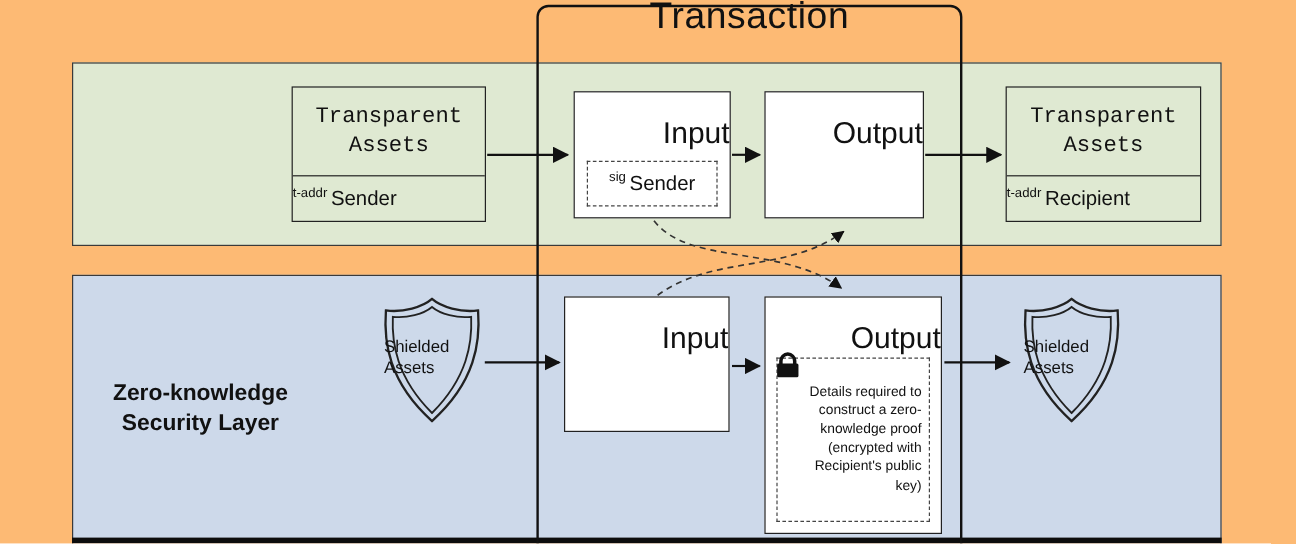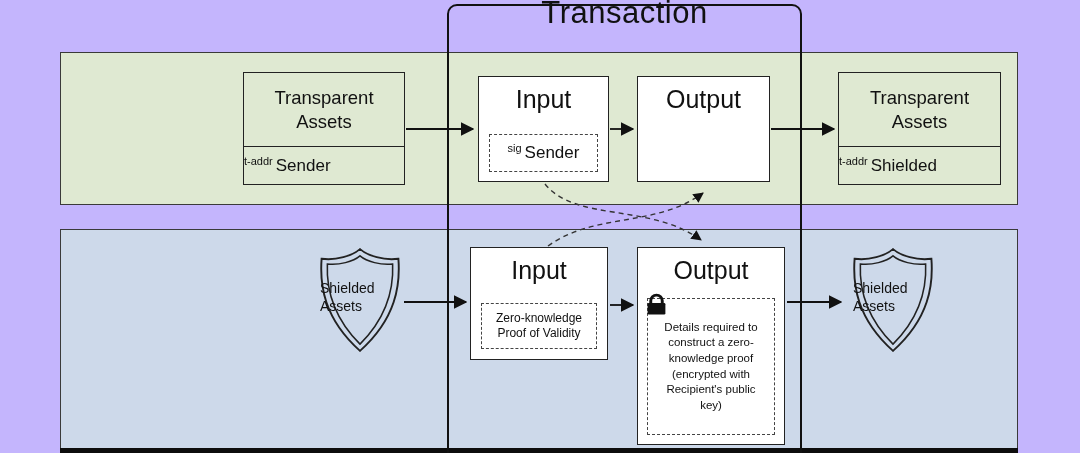--- a/index.html
+++ b/index.html
@@ -3,21 +3,21 @@
 <meta charset="utf-8">
 <style>
   :root{
     --band-green:#dfe9d2;
     --band-blue:#cdd9ea;
     --line:#1a1a1a;
   }
   html,body{margin:0;padding:0;background:#fff;}
   #stage{
     position:relative;width:1080px;height:453px;overflow:hidden;
-    font-family:"Liberation Sans",sans-serif;color:#111;background:#c4b5fd;
+    font-family:"Liberation Sans",sans-serif;color:#111;background:#fdba74;
   }
   .band{position:absolute;border:1.2px solid #3a3a3a;box-sizing:border-box;}
   #band-green{left:60px;top:52px;width:958px;height:153px;background:var(--band-green);}
   #band-blue{left:60px;top:229px;width:958px;height:226px;background:var(--band-blue);}
   #bottom-bar{position:absolute;left:60px;top:448px;width:958px;height:5px;background:#0d0d0d;}
 
   #transaction-box{
     position:absolute;left:447px;top:4px;width:355px;height:470px;
     border:2px solid #111;border-radius:10px;box-sizing:border-box;background:transparent;
   }
@@ -30,37 +30,37 @@
     position:absolute;font-weight:bold;font-size:19px;line-height:1.3;text-align:center;
   }
   #transparent-label{left:75px;top:103px;width:150px;}
   #zk-label{left:72px;top:316px;width:190px;}
 
   .node{
     position:absolute;border:1.8px solid #222;box-sizing:border-box;background:#fff;
   }
   .assets-box{background:var(--band-green);display:flex;flex-direction:column;}
   .assets-title{flex:1;display:flex;align-items:center;justify-content:center;
-    text-align:center;font-size:18.5px;line-height:1.25;padding:0 16px;}
+    text-align:center;font-size:18.5px;line-height:1.25;padding:0 16px;font-family:Liberation Mono, monospace;}
   .assets-addr{border-top:1.6px solid #222;height:37px;display:flex;align-items:center;
     font-size:17px;gap:3px;}
   .sup{font-size:11px;position:relative;top:-5px;}
 
   #assets-sender{left:243px;top:72px;width:162px;height:113px;}
   #assets-recipient{left:838px;top:72px;width:163px;height:113px;}
 
-  .io-box .io-title{display:block;text-align:center;font-size:25px;margin-top:8px;}
+  .io-box .io-title{display:block;text-align:right;font-size:25px;margin-top:20px;}
   #input-top{left:478px;top:76px;width:131px;height:106px;}
   #output-top{left:637px;top:76px;width:133px;height:106px;}
   #input-zk{left:470px;top:247px;width:138px;height:113px;}
   #output-zk{left:637px;top:247px;width:148px;height:198px;}
 
   .dashed-box{
     position:absolute;border:1.5px dashed #444;box-sizing:border-box;
-    display:flex;align-items:center;justify-content:center;text-align:center;
+    display:flex;align-items:center;justify-content:center;text-align:right;
   }
   #sig-box{left:10px;right:10px;bottom:9px;height:38px;font-size:17px;gap:3px;}
   #proof-box{left:10px;right:10px;bottom:10px;height:46px;font-size:12px;line-height:1.25;padding:2px 6px;}
   #details-box{left:9px;right:9px;top:50px;bottom:9px;font-size:11.5px;line-height:1.35;padding:4px 6px;}
 
   #lock-icon{position:absolute;left:8px;top:45px;}
 
   .shield-wrap{position:absolute;width:96px;height:110px;}
   #shield-left{left:312px;top:245px;}
   #shield-right{left:845px;top:245px;}
@@ -121,38 +121,36 @@
   </div>
 
   <div class="node io-box" id="output-top">
     <span class="io-title">Output</span>
   </div>
 
   <div class="node assets-box" id="assets-recipient">
     <div class="assets-title">Transparent Assets</div>
     <div class="assets-addr">
       <span class="sup">t-addr</span>
-      <span>Shielded</span>
+      <span>Recipient</span>
     </div>
   </div>
 
+  <div class="layer-label" id="zk-label">Zero-knowledge Security Layer</div>
 
   <div class="shield-wrap" id="shield-left">
     <svg width="96" height="110" viewBox="0 0 100 112">
       <path d="M50 3 C 42 10, 25 15, 10 13 C 8 40, 12 75, 50 109 C 88 75, 92 40, 90 13 C 75 15, 58 10, 50 3 Z" fill="var(--band-blue)" stroke="#222" stroke-width="2"></path>
       <path d="M50 10 C 43 16, 28 20, 16 18.5 C 15 41, 19 71, 50 102 C 81 71, 85 41, 84 18.5 C 72 20, 57 16, 50 10 Z" fill="none" stroke="#222" stroke-width="1.6"></path>
     </svg>
     <div class="shield-label">Shielded Assets</div>
   </div>
 
   <div class="node io-box" id="input-zk">
     <span class="io-title">Input</span>
-    <div class="dashed-box" id="proof-box">
-      <span>Zero-knowledge Proof of Validity</span>
-    </div>
   </div>
 
   <div class="node io-box" id="output-zk">
     <span class="io-title">Output</span>
     <div class="dashed-box" id="details-box">
       <span>Details required to construct a zero-knowledge proof (encrypted with Recipient's public key)</span>
     </div>
     <svg id="lock-icon" width="21" height="23" viewBox="0 0 20 22">
       <path d="M4.5 10 V7.5 a5.5 5.5 0 0 1 11 0 V10" fill="none" stroke="#111" stroke-width="2.8"></path>
       <rect x="1.5" y="9.5" width="17" height="11" rx="1.2" fill="#111"></rect>

